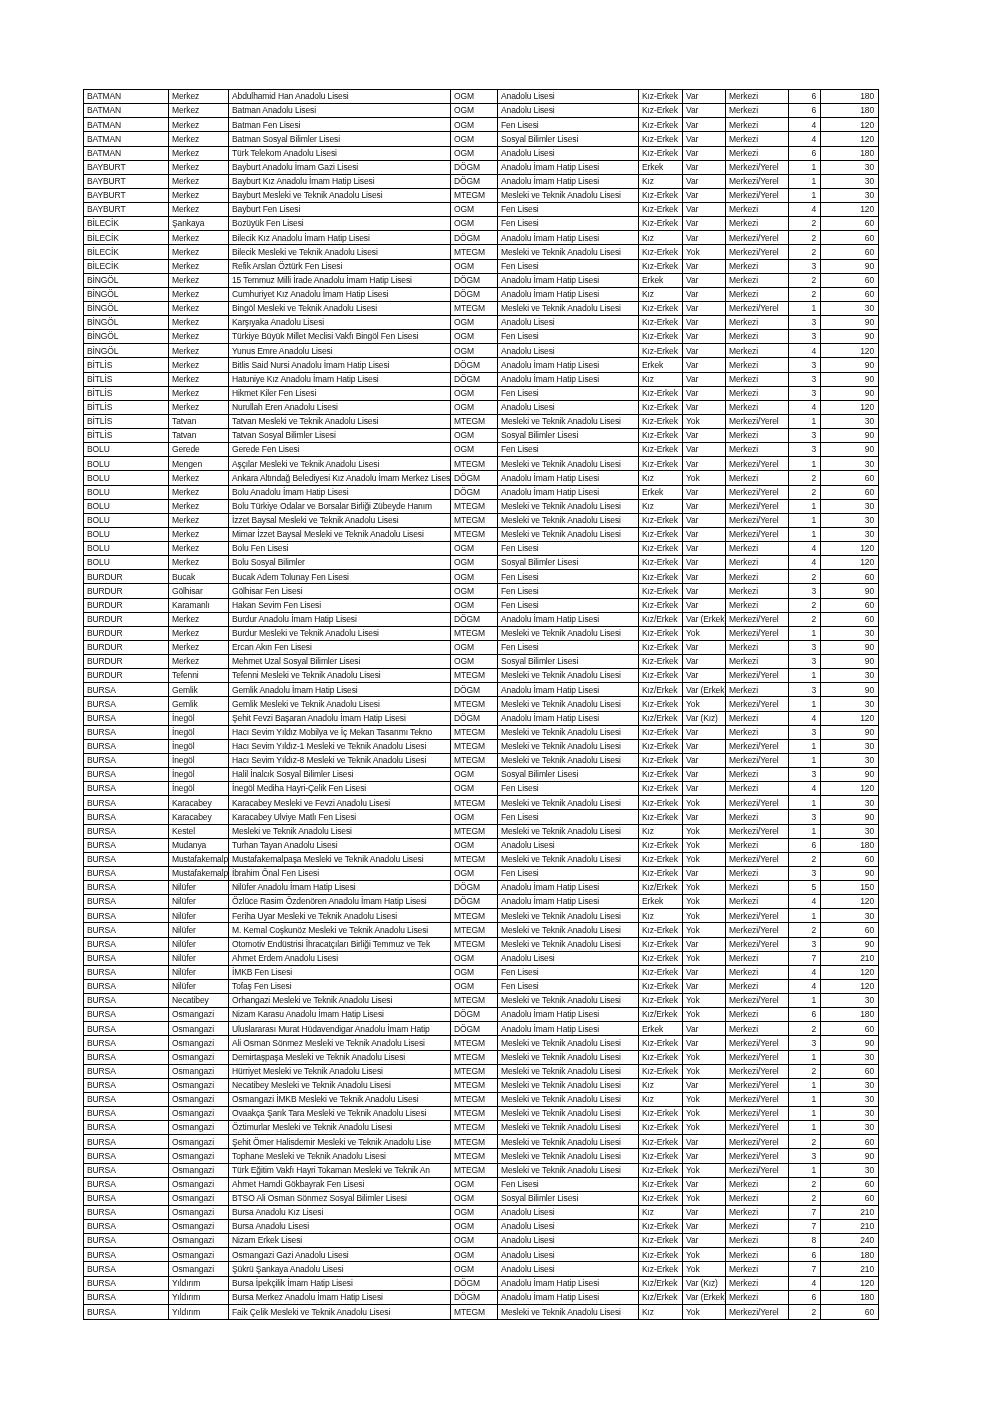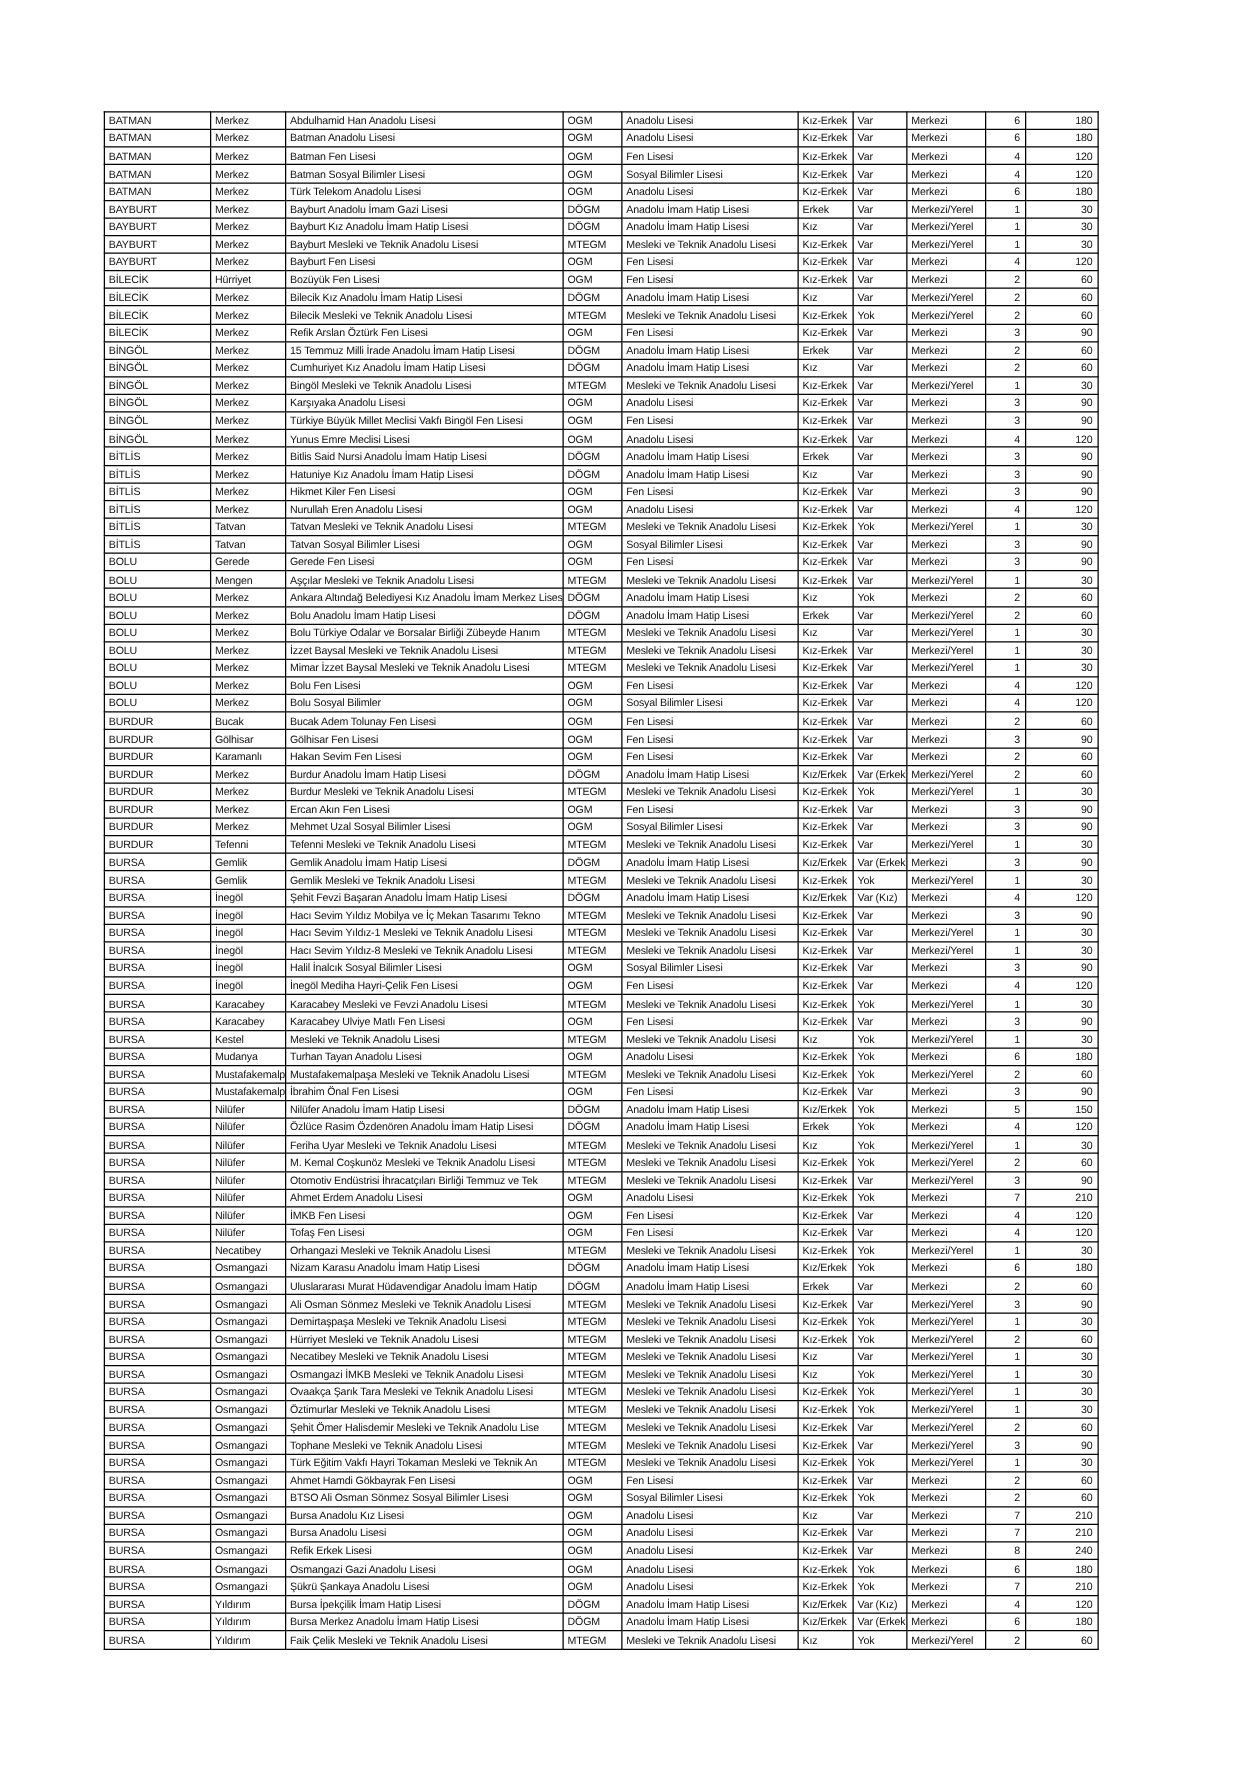--- a/index.html
+++ b/index.html
@@ -165,21 +165,21 @@
     <td>OGM</td>
     <td>Fen Lisesi</td>
     <td>Kız-Erkek</td>
     <td>Var</td>
     <td>Merkezi</td>
     <td class="num">4</td>
     <td class="num">120</td>
   </tr>
         <tr>
     <td>BİLECİK</td>
-    <td>Hürriyet</td>
+    <td>Şankaya</td>
     <td>Bozüyük Fen Lisesi</td>
     <td>OGM</td>
     <td>Fen Lisesi</td>
     <td>Kız-Erkek</td>
     <td>Var</td>
     <td>Merkezi</td>
     <td class="num">2</td>
     <td class="num">60</td>
   </tr>
         <tr>
@@ -274,21 +274,21 @@
     <td>Fen Lisesi</td>
     <td>Kız-Erkek</td>
     <td>Var</td>
     <td>Merkezi</td>
     <td class="num">3</td>
     <td class="num">90</td>
   </tr>
         <tr>
     <td>BİNGÖL</td>
     <td>Merkez</td>
-    <td>Yunus Emre Meclisi Lisesi</td>
+    <td>Yunus Emre Anadolu Lisesi</td>
     <td>OGM</td>
     <td>Anadolu Lisesi</td>
     <td>Kız-Erkek</td>
     <td>Var</td>
     <td>Merkezi</td>
     <td class="num">4</td>
     <td class="num">120</td>
   </tr>
         <tr>
     <td>BİTLİS</td>
@@ -1030,21 +1030,21 @@
     <td>Anadolu Lisesi</td>
     <td>Kız-Erkek</td>
     <td>Var</td>
     <td>Merkezi</td>
     <td class="num">7</td>
     <td class="num">210</td>
   </tr>
         <tr>
     <td>BURSA</td>
     <td>Osmangazi</td>
-    <td>Refik Erkek Lisesi</td>
+    <td>Nizam Erkek Lisesi</td>
     <td>OGM</td>
     <td>Anadolu Lisesi</td>
     <td>Kız-Erkek</td>
     <td>Var</td>
     <td>Merkezi</td>
     <td class="num">8</td>
     <td class="num">240</td>
   </tr>
         <tr>
     <td>BURSA</td>

